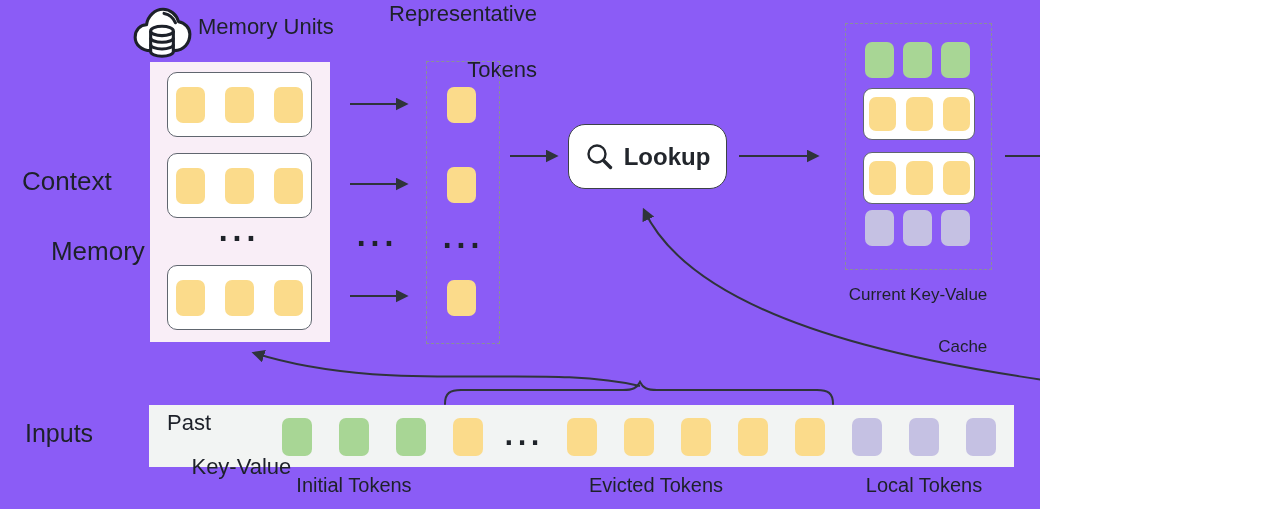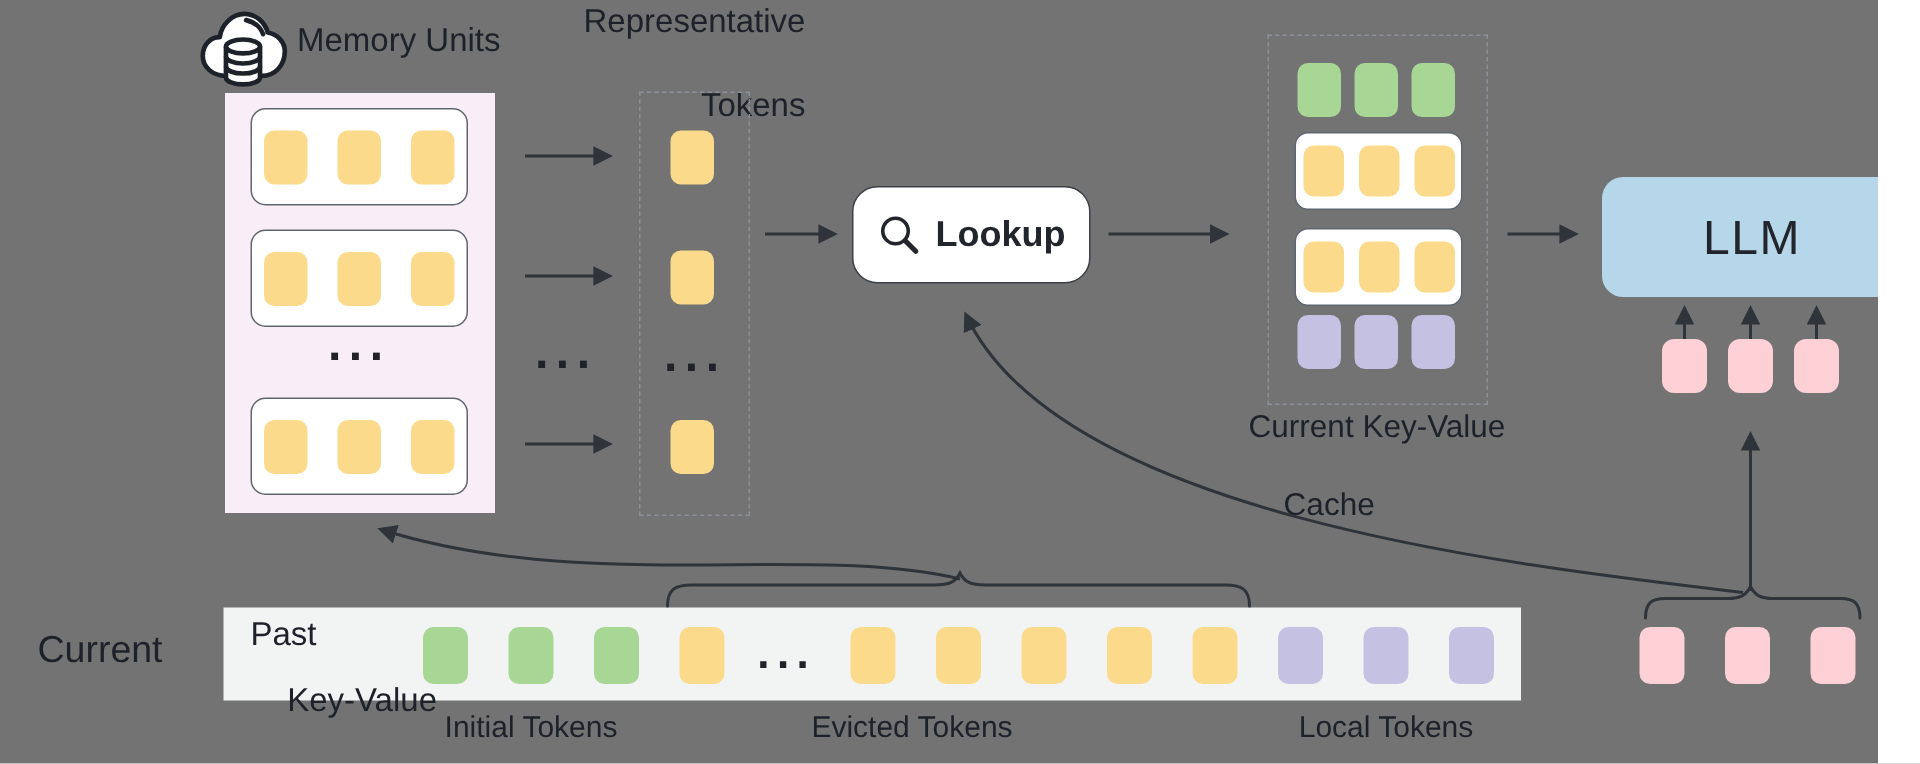--- a/index.html
+++ b/index.html
@@ -1,17 +1,17 @@
 <!DOCTYPE html>
 <html><head>
 <meta charset="utf-8">
 <style>
   html,body{margin:0;padding:0;background:#ffffff;}
   #canvas{
-    position:relative;width:1252px;height:509px;overflow:hidden;background:#737373;
+    position:relative;width:1040px;height:509px;overflow:hidden;background:#8b5cf6;
     font-family:"Liberation Sans","DejaVu Sans",sans-serif;color:#1d2129;
   }
   .abs{position:absolute;}
   
   .memory-panel{left:150px;top:62px;width:180px;height:280px;background:#f9eef7;}
   .unit-box{width:143px;height:63px;background:#ffffff;border:1.3px solid #60666f;border-radius:10px;
     display:flex;align-items:center;justify-content:center;gap:20px;}
   .dashed-box{border:1.6px dashed #8a8f98;background:transparent;}
   .rep-box{left:426px;top:61px;width:72px;height:281px;}
   .cache-box{left:845px;top:23px;width:145px;height:245px;}
@@ -30,21 +30,21 @@
   .yellow{background:#fbdb8b;} .green{background:#a8d695;}
   .purple{background:#c5c1e3;} .pink{background:#fcd0d4;}
   .trow{position:absolute;display:flex;}
   .row-lg .tok{width:30px;height:38px;border-radius:7px;}
   .under-llm{gap:14px;} .under-llm .tok{width:30px;height:36px;border-radius:8px;}
   
   .lbl{position:absolute;white-space:pre;}
   .title{font-size:22px;}
   .ctx-label{left:22px;top:164px;font-size:26px;line-height:35px;}
   .rep-label{left:463px;top:0;transform:translateX(-50%);text-align:right;font-size:22px;line-height:28px;}
-  .cache-label{left:918px;top:272px;transform:translateX(-50%);text-align:left;font-size:21px;line-height:26px;}
+  .cache-label{left:918px;top:282px;transform:translateX(-50%);text-align:right;font-size:17px;line-height:26px;}
   .inputs-label{left:25px;top:419px;font-size:25px;}
   .pastkv{left:167px;top:412px;font-size:22px;line-height:22px;}
   .group-label{top:474px;transform:translateX(-50%);font-size:20px;text-align:center;}
   .dots{position:absolute;transform:translateX(-50%);font-weight:700;font-size:26px;letter-spacing:4px;
     color:#1f2329;font-family:"DejaVu Sans",sans-serif;line-height:26px;}
   .dots-sm{font-size:24px;}
   svg.overlay{position:absolute;left:0;top:0;pointer-events:none;}
 </style>
 </head>
 <body>
@@ -53,20 +53,22 @@
 
   <svg class="abs" style="left:130px;top:4px;" width="64" height="56" viewBox="0 0 62 54">
     <path d="M20,45 C11,45 5,39 5,32 C5,25 10,20 16,20 C17,12 24,5 32,5 C39,5 45,10 47,17 C53,18 58,23 58,29 C58,38 52,45 43,45 Z" fill="#ffffff" stroke="#1d2129" stroke-width="3" stroke-linejoin="round"></path>
     <path d="M33,9 C38,10 42,13 44,18" fill="none" stroke="#1d2129" stroke-width="3" stroke-linecap="round"></path>
     <path d="M20,26 L20,46 A11,4.5 0 0 0 42,46 L42,26" fill="#ffffff" stroke="#1d2129" stroke-width="3"></path>
     <path d="M20,32.5 A11,4.5 0 0 0 42,32.5 M20,39 A11,4.5 0 0 0 42,39" fill="none" stroke="#1d2129" stroke-width="3"></path>
     <ellipse cx="31" cy="26" rx="11" ry="4.5" fill="#ffffff" stroke="#1d2129" stroke-width="3"></ellipse>
   </svg>
   <div class="lbl title" style="left:198px;top:14px;">Memory Units</div>
 
+  <div class="lbl ctx-label"><span>Context</span><br>
+    <span>Memory</span></div>
 
   <div class="abs memory-panel"></div>
   <div class="abs unit-box" style="left:167px;top:72px;">
       <div class="tok yellow"></div>
       <div class="tok yellow"></div>
       <div class="tok yellow"></div>
     </div>
   <div class="abs unit-box" style="left:167px;top:153px;">
       <div class="tok yellow"></div>
       <div class="tok yellow"></div>
@@ -123,21 +125,21 @@
 
   <div class="abs llm-box">
     <span>LLM</span>
   </div>
   <div class="trow under-llm" style="left:1108px;top:226px;">
       <div class="tok pink"></div>
       <div class="tok pink"></div>
       <div class="tok pink"></div>
     </div>
 
-  <div class="lbl inputs-label">Current</div>
+  <div class="lbl inputs-label">Inputs</div>
   <div class="abs strip"></div>
   <div class="lbl pastkv"><span>Past</span><br>
     <span>Key-Value</span></div>
 
   <div class="trow row-lg" style="left:282px;top:418px;gap:27px;">
       <div class="tok green"></div>
       <div class="tok green"></div>
       <div class="tok green"></div>
     </div>
   <div class="abs tok yellow" style="left:453px;top:418px;width:30px;height:38px;"></div>
@@ -154,21 +156,21 @@
       <div class="tok purple"></div>
       <div class="tok purple"></div>
     </div>
   <div class="trow row-lg" style="left:1093px;top:418px;gap:27px;">
       <div class="tok pink"></div>
       <div class="tok pink"></div>
       <div class="tok pink"></div>
     </div>
 
   <div class="lbl group-label" style="left:354px;">Initial Tokens</div>
-  <div class="lbl group-label" style="left:608px;">Evicted Tokens</div>
+  <div class="lbl group-label" style="left:656px;">Evicted Tokens</div>
   <div class="lbl group-label" style="left:924px;">Local Tokens</div>
 
   <svg class="overlay" width="1280" height="509" viewBox="0 0 1280 509">
     <defs>
       <marker id="ah" viewBox="0 0 10 10" refX="8" refY="5" markerWidth="6.5" markerHeight="6.5" orient="auto-start-reverse">
         <path d="M0,0 L10,5 L0,10 z" fill="#2f343b"></path>
       </marker>
     </defs>
     <g stroke="#2f343b" stroke-width="2" fill="none">
       <path d="M350,104 H406" marker-end="url(#ah)"></path>

